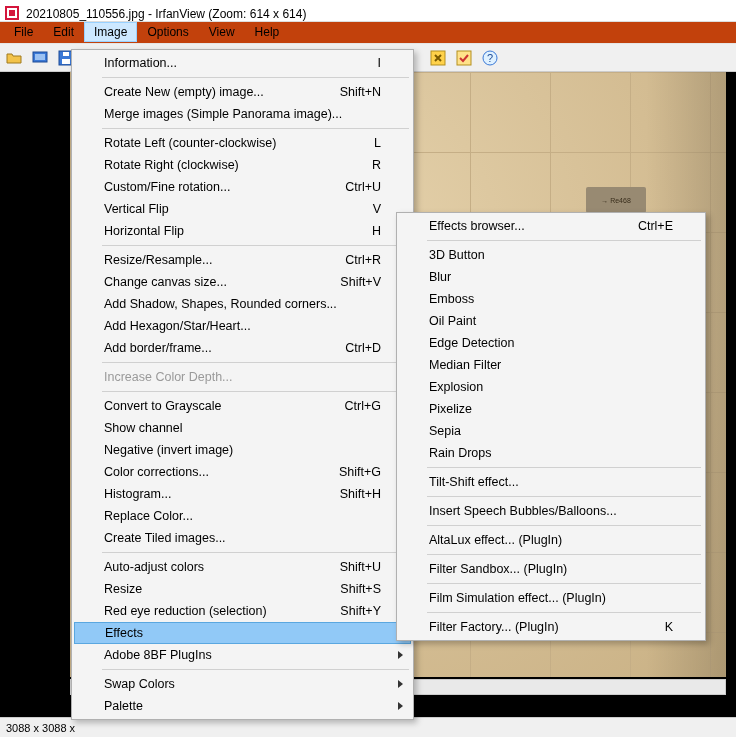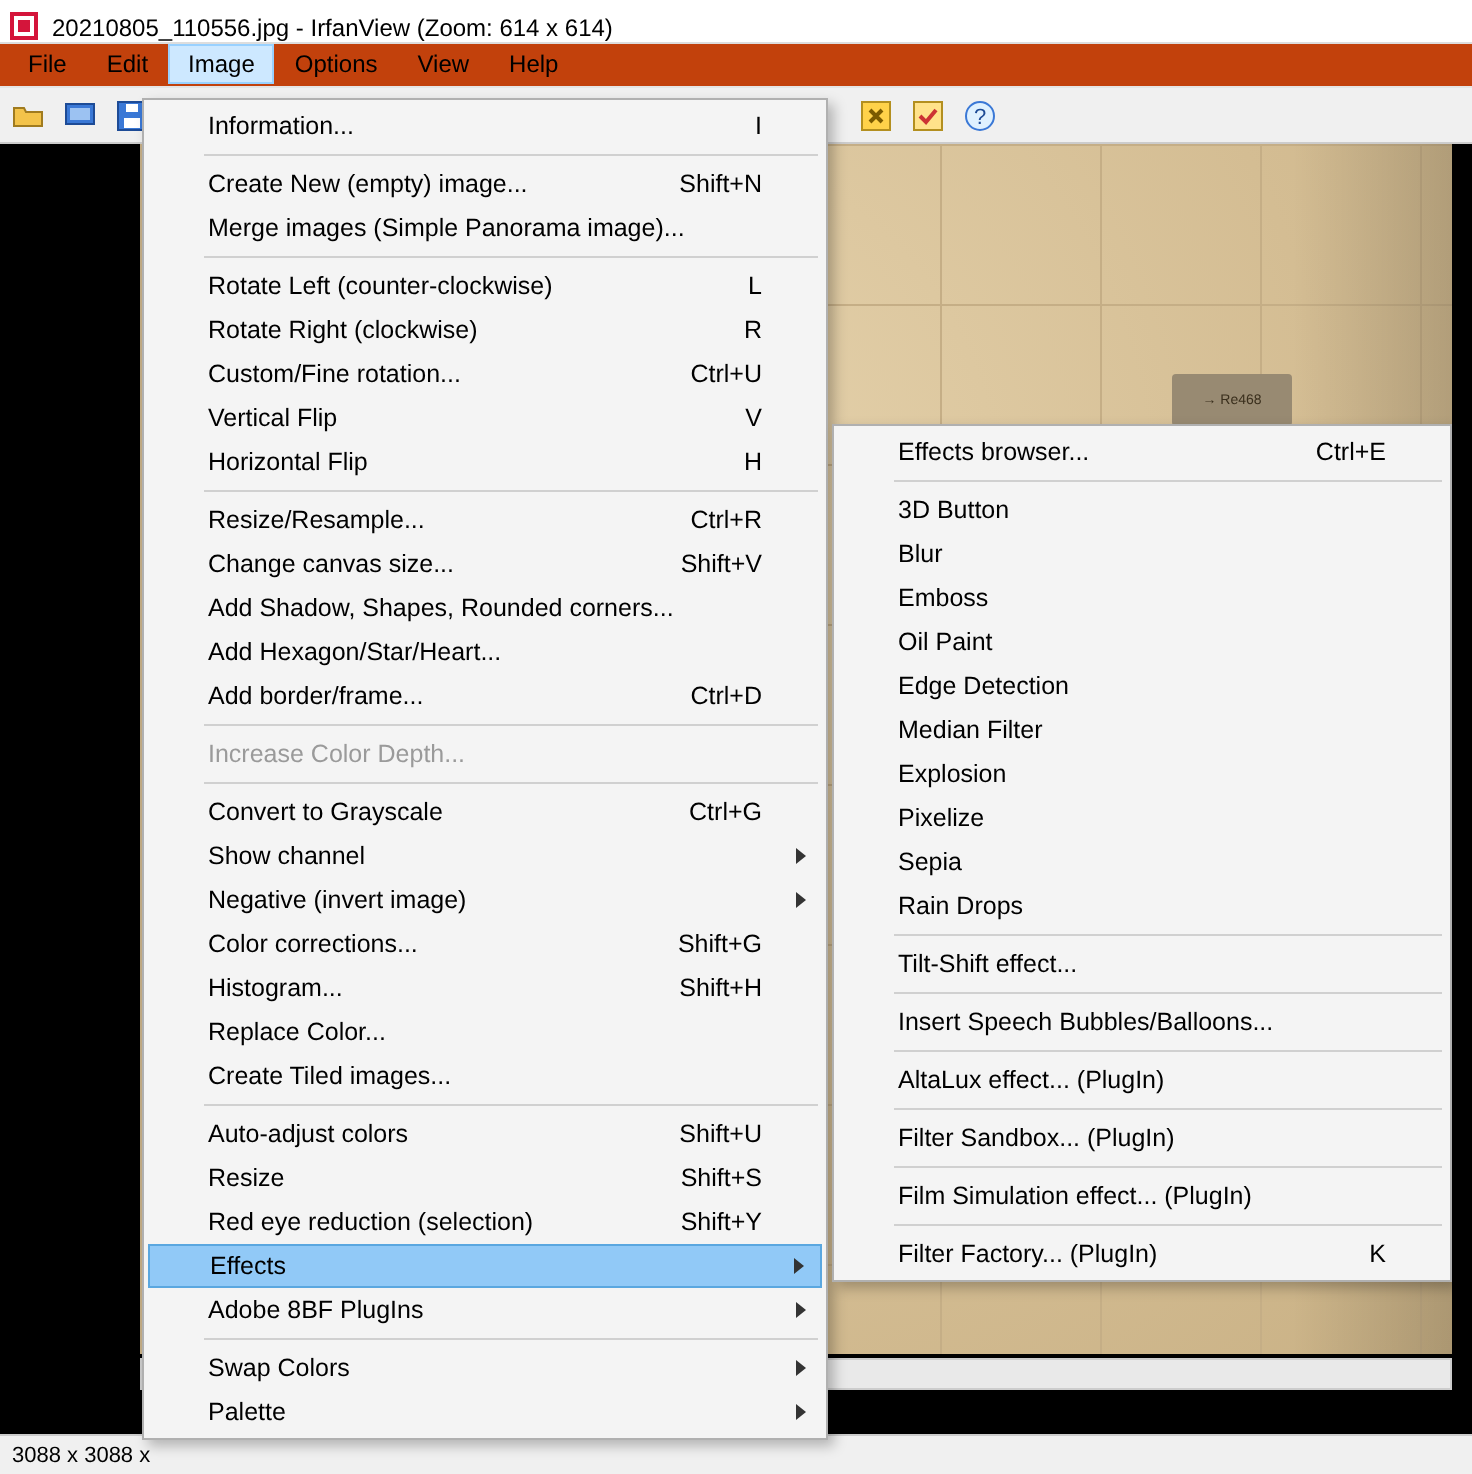--- a/index.html
+++ b/index.html
@@ -105,21 +105,21 @@
   }
   
   .dropdown {
     position: absolute;
     background: #f4f4f4;
     border: 1px solid #b0b0b0;
     box-shadow: 3px 3px 6px rgba(0,0,0,0.25);
     padding: 2px;
   }
   .dd-image { top: 49px; left: 71px; width: 343px; }
-  .dd-effects { top: 212px; left: 416px; width: 310px; }
+  .dd-effects { top: 212px; left: 396px; width: 310px; }
   .dd-row {
     display: flex;
     align-items: center;
     height: 22px;
     padding: 0 30px 0 30px;
     cursor: default;
     position: relative;
     font-size: 12.5px;
     color:#000;
   }

